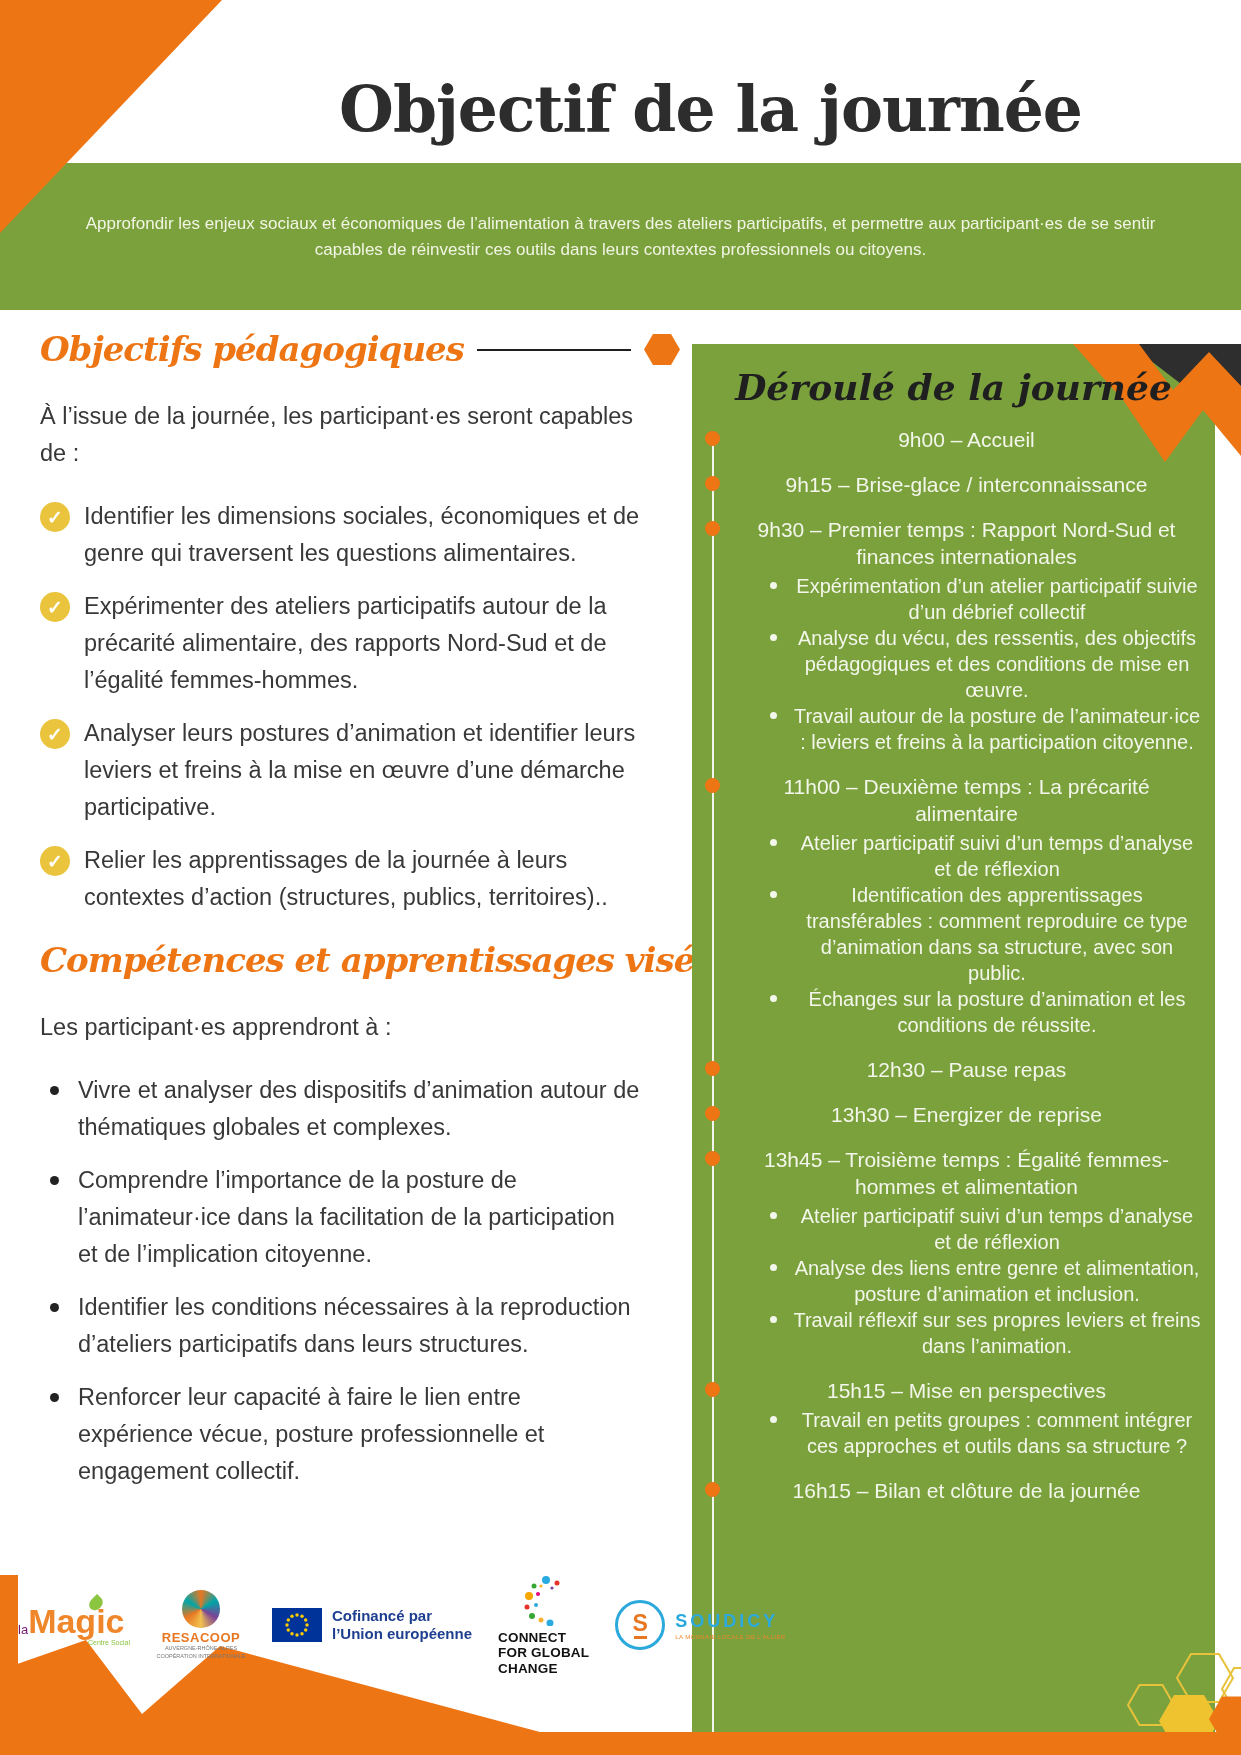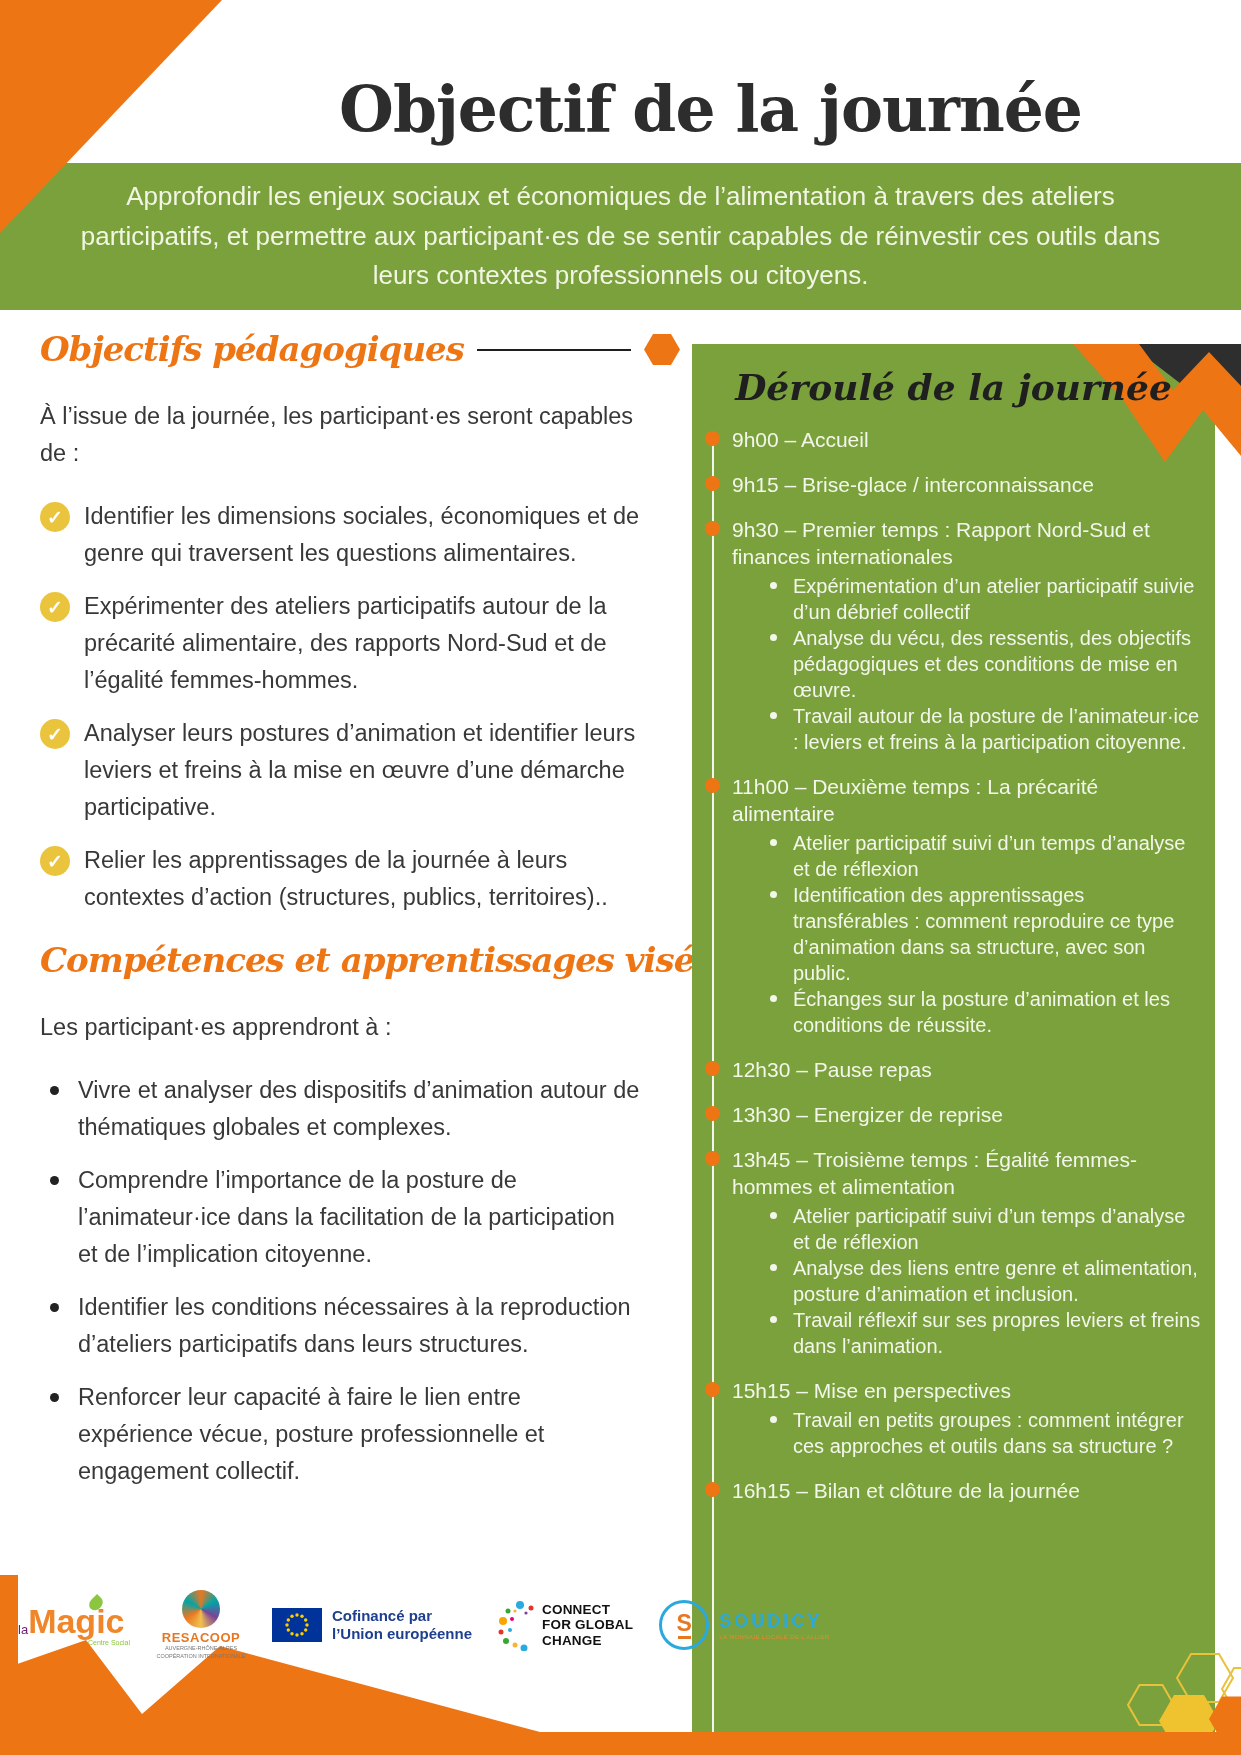--- a/index.html
+++ b/index.html
@@ -9,21 +9,21 @@
   
   .corner-triangle{position:absolute;top:0;left:0;width:222px;height:233px;background:#EE7514;
         clip-path:polygon(0 0,100% 0,0 100%);z-index:6;}
 
   .main-title{position:absolute;top:30px;left:230px;right:50px;text-align:center;
         font-family:"DejaVu Serif",serif;font-weight:bold;
         font-size:63px;color:#2d2d2d;letter-spacing:-1px;z-index:2;}
 
   .banner{position:absolute;top:163px;left:0;width:100%;height:147px;background:#7BA13D;
         display:flex;align-items:center;justify-content:center;z-index:1;}
-  .banner p{margin:0;width:1080px;text-align:center;color:#f2f5e4;font-size:26px;line-height:1.52;}
+  .banner p{margin:0;width:1080px;text-align:center;color:#f2f5e4;font-size:17px;line-height:1.52;}
 
   
   .left-col{position:absolute;left:40px;top:331px;width:600px;color:#383838;font-size:23.5px;line-height:37px;}
   .sec-head{display:flex;align-items:center;gap:13px;margin-right:-40px;}
   .sec-head h2{margin:0;font-family:"DejaVu Serif",serif;font-style:italic;font-weight:bold;
         font-size:34px;letter-spacing:-1px;color:#EE7514;white-space:nowrap;}
   .rule{flex:1;height:2px;background:#1e1e1e;}
   .hex{flex:none;width:36px;height:31px;background:#EE7514;
         clip-path:polygon(25% 0%,75% 0%,100% 50%,75% 100%,25% 100%,0% 50%);}
   .left-col .intro{margin:30px 0 26px 0;}
@@ -38,21 +38,21 @@
         border-radius:50%;background:#222;}
 
   
   .panel{position:absolute;left:692px;top:344px;width:523px;height:1464px;background:#7BA13D;z-index:2;}
   .panel-decor{position:absolute;top:0;right:-26px;width:190px;height:140px;z-index:1;}
   .panel-title{position:relative;margin:22px 10px 0 10px;text-align:center;
         font-family:"DejaVu Serif",serif;font-style:italic;font-weight:bold;
         font-size:36px;color:#1f1f1f;z-index:2;}
   .timeline{position:absolute;left:20px;top:90px;bottom:30px;width:2px;background:rgba(255,255,255,.9);z-index:1;}
   .schedule{position:relative;margin-top:18px;padding:0 14px 0 40px;color:#f3f6ea;
-        font-size:21px;line-height:27px;z-index:2;}
+        font-size:21px;line-height:27px;z-index:2;text-align:center;}
   .sched-group{position:relative;margin-bottom:18px;}
   .sched-group::before{content:"";position:absolute;left:-27px;top:5px;width:15px;height:15px;
         border-radius:50%;background:#EE7514;}
   .sub-list{list-style:none;margin:3px 0 0 36px;padding:0;font-size:20px;line-height:26px;}
   .sub-list li{position:relative;padding-left:25px;margin:0;}
   .sub-list li::before{content:"";position:absolute;left:2px;top:9px;width:7px;height:7px;
         border-radius:50%;background:#f3f6ea;}
 
   
   .hex-cluster{position:absolute;right:0;bottom:14px;width:190px;height:160px;z-index:3;}
@@ -70,21 +70,21 @@
   .magic-drop{position:absolute;top:-8px;left:72px;width:12px;height:15px;background:#8CC540;
         border-radius:0 50% 50% 50%;transform:rotate(45deg);}
   .magic-sub{display:block;text-align:right;font-size:7px;color:#8CC540;margin-top:1px;}
   .logo-resacoop{width:90px;text-align:center;}
   .resacoop-globe{width:38px;height:38px;margin:0 auto;border-radius:50%;
         background:conic-gradient(#E87722,#00A5A8,#7B4397,#F2C14E,#E87722,#00A5A8,#E87722);}
   .resacoop-name{font-size:13px;font-weight:bold;color:#E87722;letter-spacing:.5px;margin-top:2px;}
   .resacoop-sub{font-size:5.5px;color:#777;line-height:1.3;}
   .logo-eu{display:flex;align-items:center;gap:10px;}
   .eu-text{font-size:15px;font-weight:bold;color:#1E3F8F;line-height:1.2;}
-  .logo-connect{display:flex;align-items:center;gap:4px;}
+  .logo-connect{display:flex;align-items:center;gap:4px;flex-direction:column;}
   .connect-text{font-size:13.5px;font-weight:800;color:#111;line-height:1.12;letter-spacing:.2px;}
   .logo-soudicy{display:flex;align-items:center;gap:10px;}
   .soudicy-ring{width:44px;height:44px;border:3.5px solid #2BA9DC;border-radius:50%;
         display:flex;flex-direction:column;align-items:center;justify-content:center;}
   .soudicy-s{font-size:23px;font-weight:bold;color:#E87722;line-height:1;}
   .soudicy-bar{width:13px;height:3px;background:#E87722;margin-top:1px;}
   .soudicy-name{font-size:18px;font-weight:bold;color:#2BA9DC;letter-spacing:3px;}
   .soudicy-sub{font-size:6px;color:#F0862A;letter-spacing:.4px;margin-top:2px;}
 </style>
 </head>

